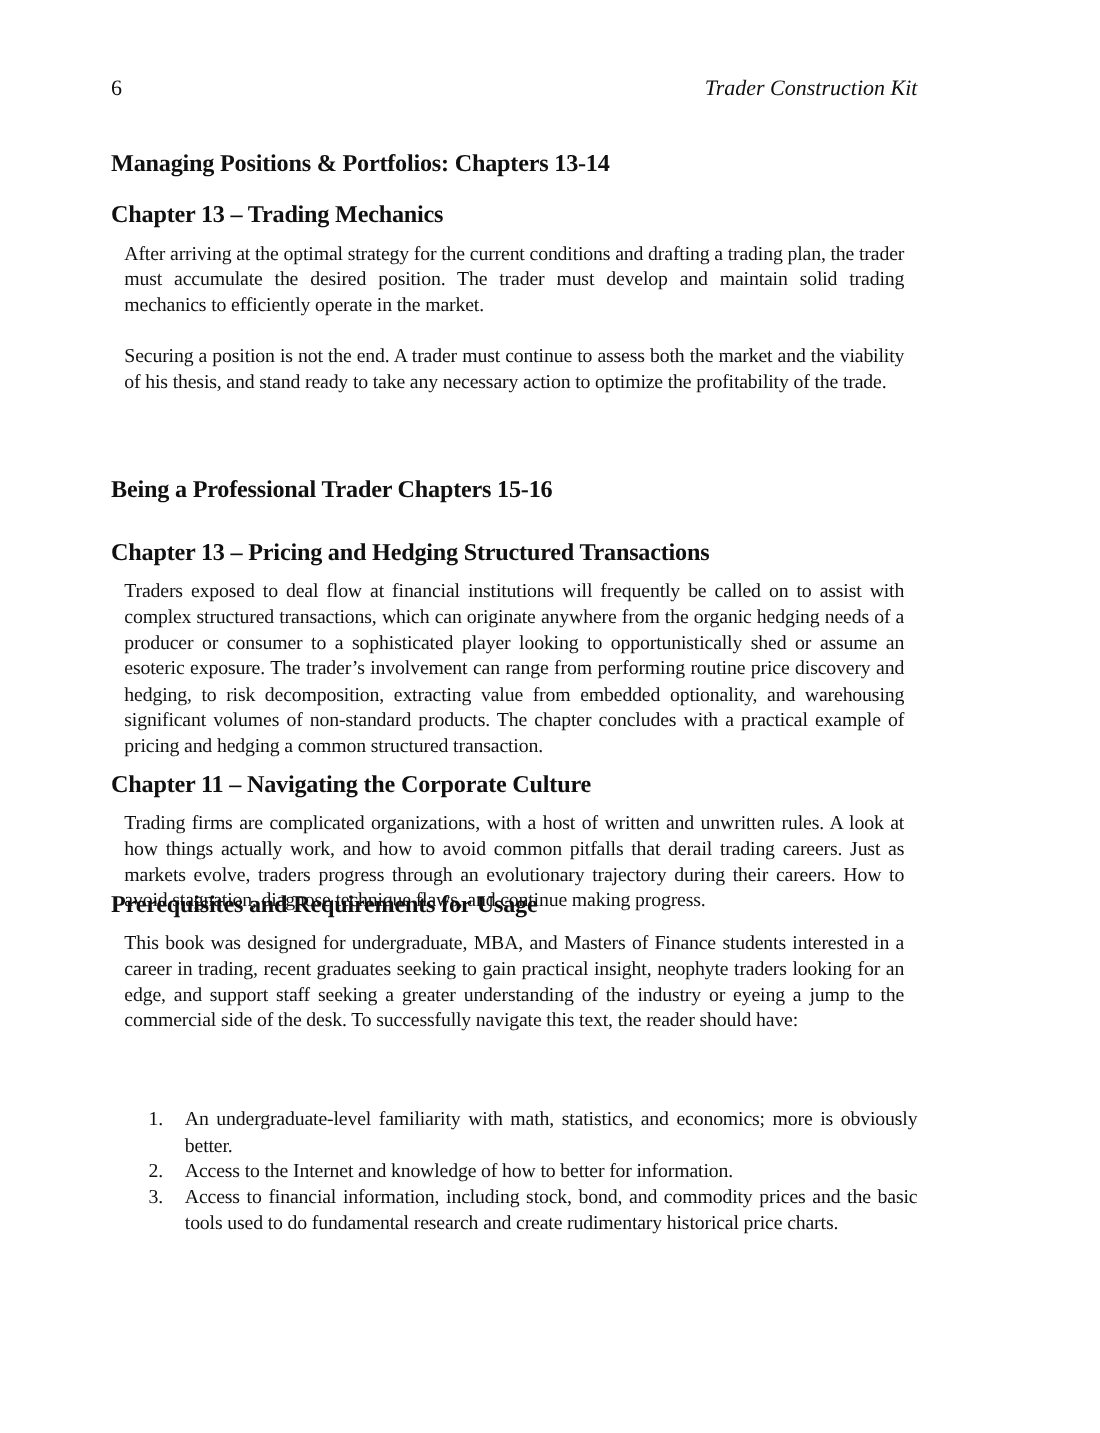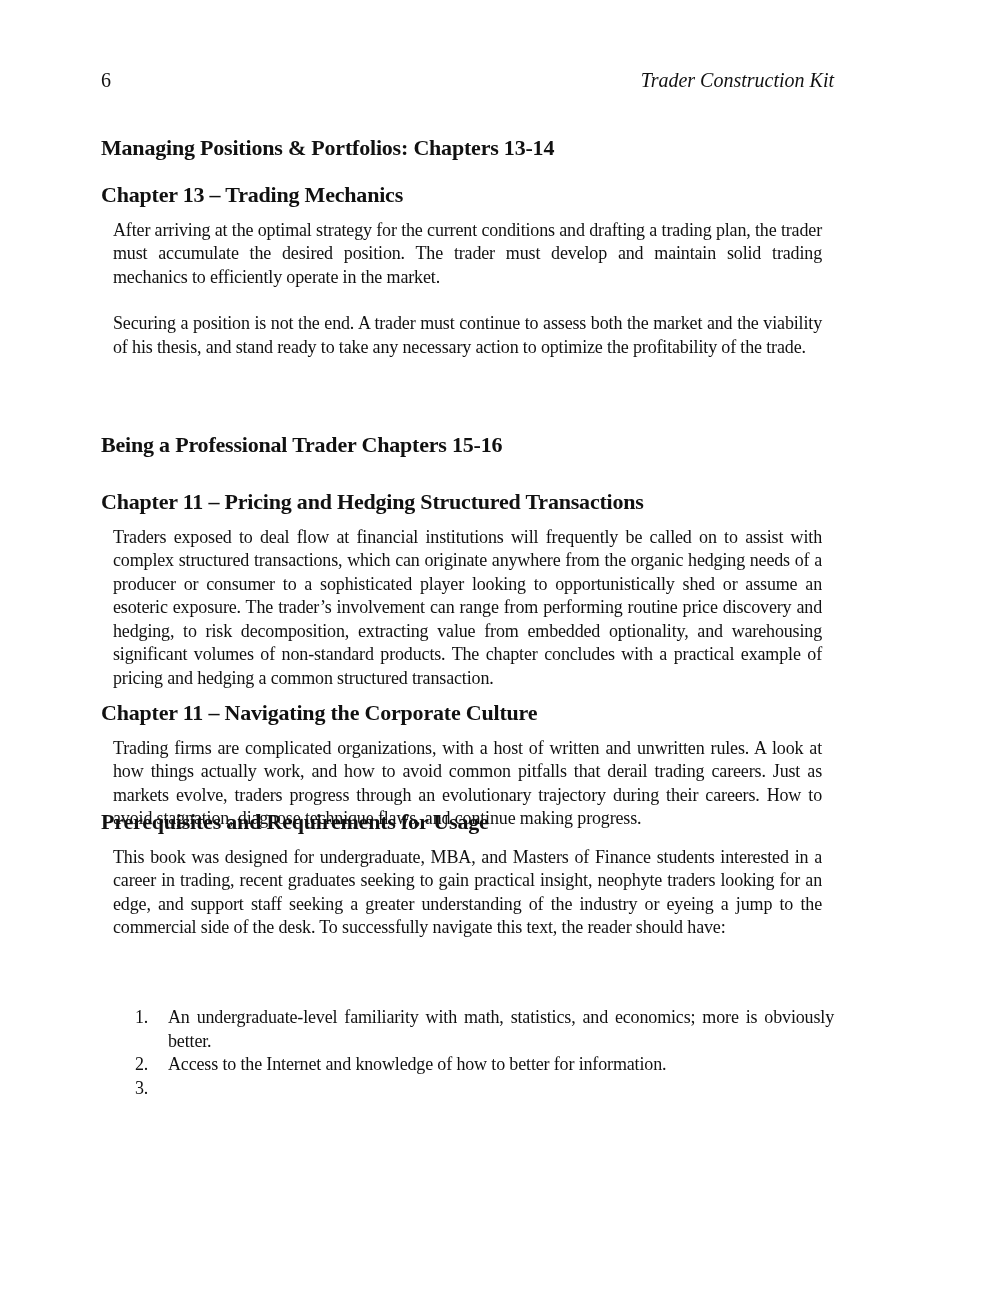--- a/index.html
+++ b/index.html
@@ -109,21 +109,21 @@
     <p class="para">After arriving at the optimal strategy for the current conditions and drafting a trading plan, the trader must accumulate the desired position. The trader must develop and maintain solid trading mechanics to efficiently operate in the market.</p>
   </div>
 
   <div class="block" style="top:300px;">
     <p class="para">Securing a position is not the end. A trader must continue to assess both the market and the viability of his thesis, and stand ready to take any necessary action to optimize the profitability of the trade.</p>
   </div>
 
   <h2 class="section-heading" style="top:417px;margin-top:14px;">Being a Professional Trader Chapters 15-16</h2>
 
   <div class="block" style="top:490px;">
-    <h3 class="sub-heading">Chapter 11 – Pricing and Hedging Structured Transactions</h3>
+    <h3 class="sub-heading">Chapter 13 – Pricing and Hedging Structured Transactions</h3>
     <p class="para">Traders exposed to deal flow at financial institutions will frequently be called on to assist with complex structured transactions, which can originate anywhere from the organic hedging needs of a producer or consumer to a sophisticated player looking to opportunistically shed or assume an esoteric exposure. The trader’s involvement can range from performing routine price discovery and hedging, to risk decomposition, extracting value from embedded optionality, and warehousing significant volumes of non-standard products. The chapter concludes with a practical example of pricing and hedging a common structured transaction.</p>
   </div>
 
   <div class="block" style="top:701px;">
     <h3 class="sub-heading">Chapter 11 – Navigating the Corporate Culture</h3>
     <p class="para">Trading firms are complicated organizations, with a host of written and unwritten rules. A look at how things actually work, and how to avoid common pitfalls that derail trading careers. Just as markets evolve, traders progress through an evolutionary trajectory during their careers. How to avoid stagnation, diagnose technique flaws, and continue making progress.</p>
   </div>
 
   <div class="block" style="top:810px;">
     <h3 class="sub-heading">Prerequisites and Requirements for Usage</h3>
@@ -134,16 +134,17 @@
     <li class="req-item">
       <span class="req-num">1.</span>
       <span>An undergraduate-level familiarity with math, statistics, and economics; more is obviously better.</span>
     </li>
     <li class="req-item">
       <span class="req-num">2.</span>
       <span>Access to the Internet and knowledge of how to better for information.</span>
     </li>
     <li class="req-item">
       <span class="req-num">3.</span>
+      <span>Access to financial information, including stock, bond, and commodity prices and the basic tools used to do fundamental research and create rudimentary historical price charts.</span>
     </li>
   </ol>
 
 </div>
 
 </body></html>

